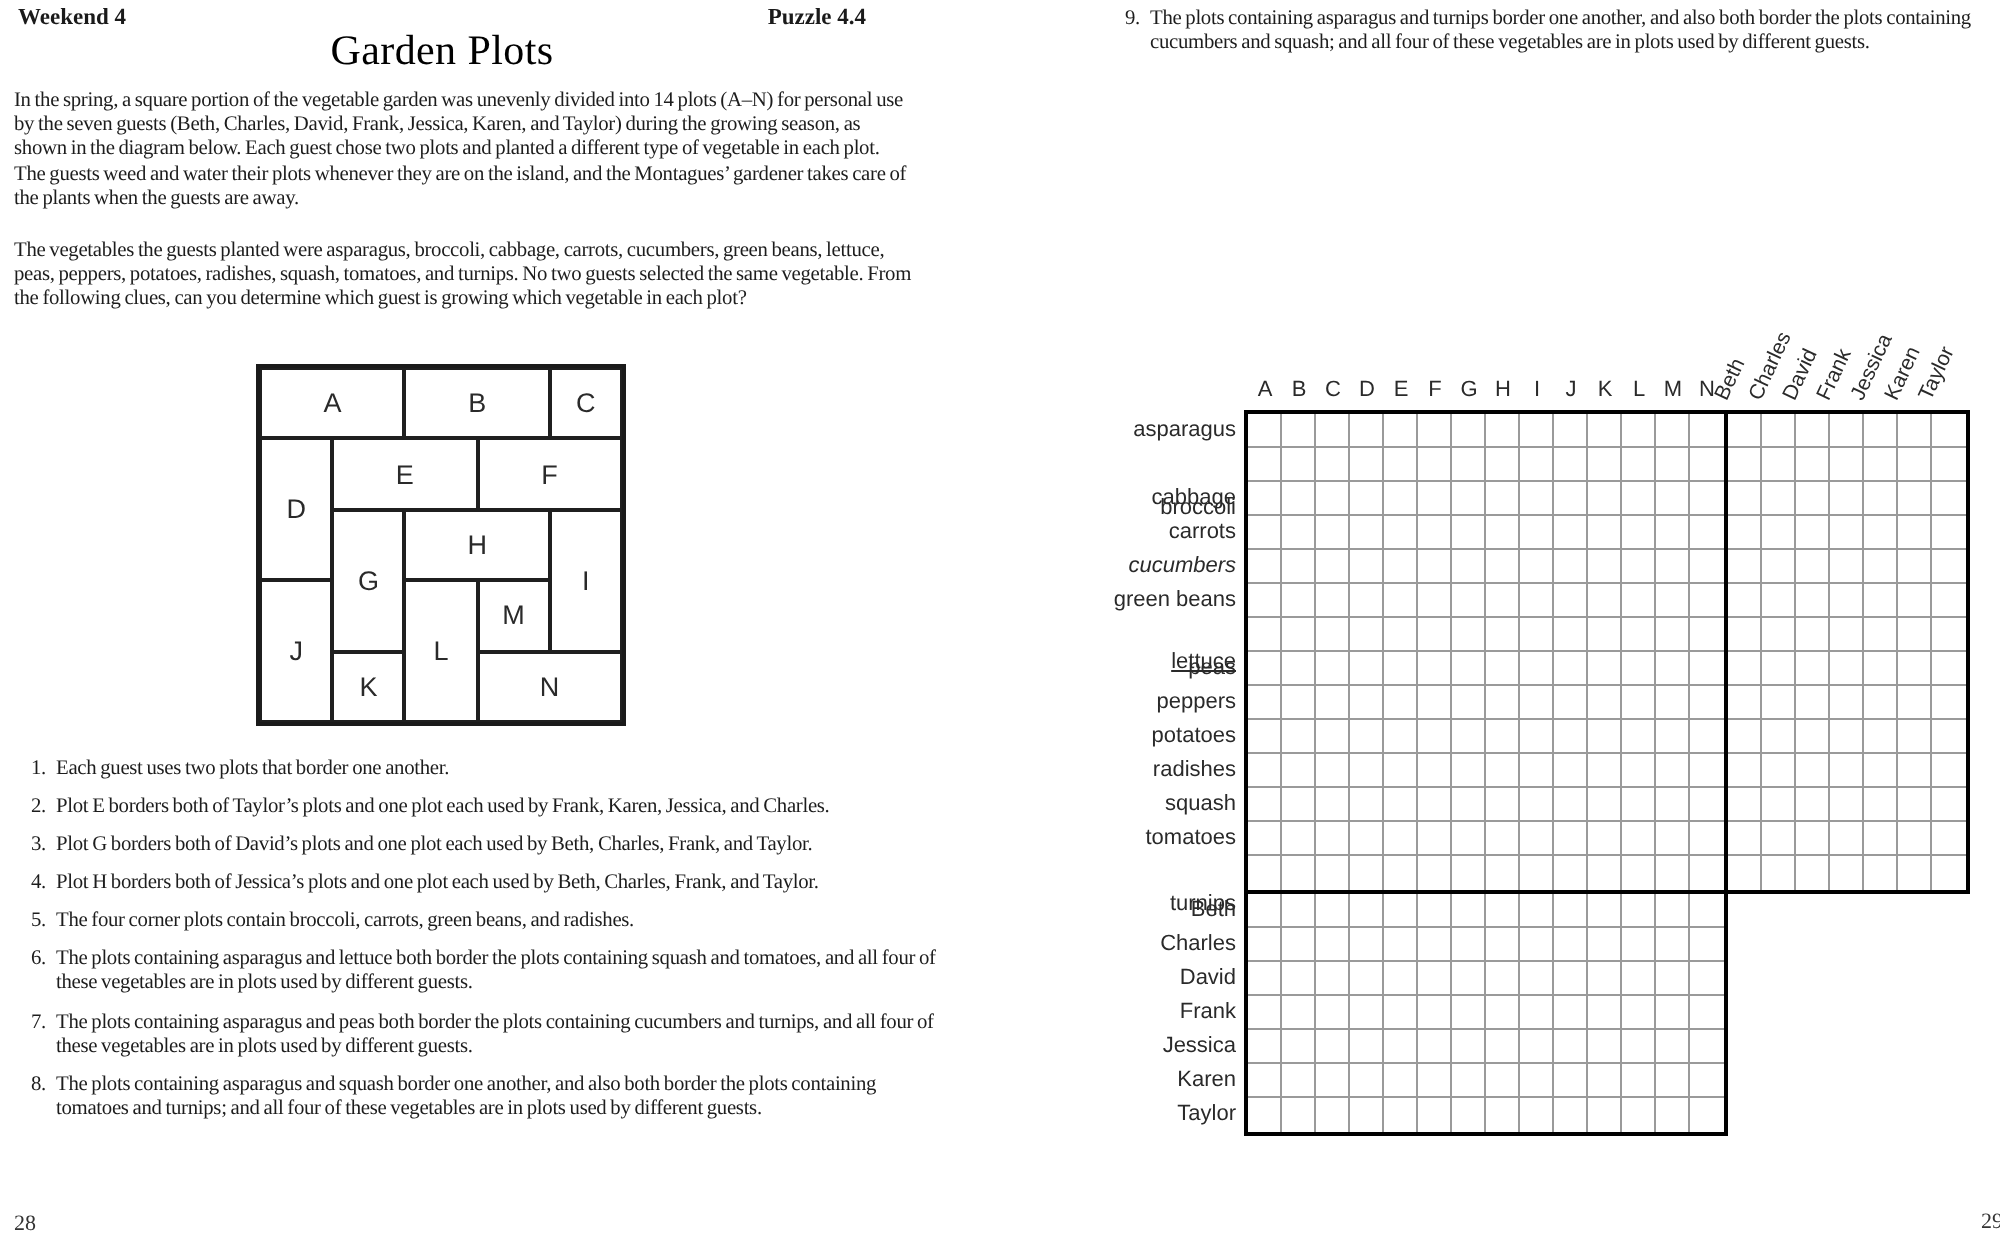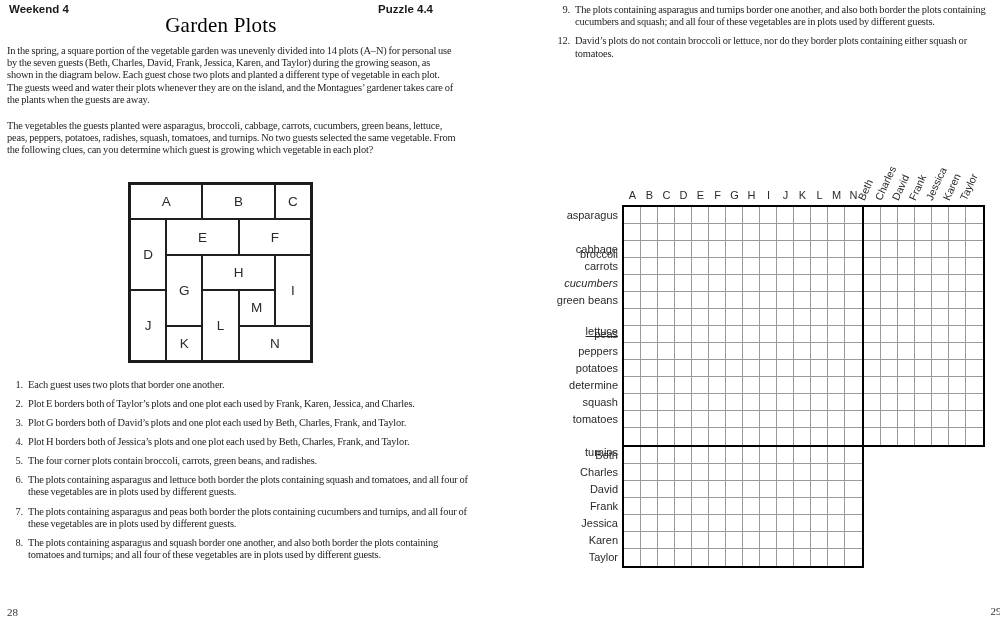--- a/index.html
+++ b/index.html
@@ -6,21 +6,21 @@
   html,body { margin:0; padding:0; background:#ffffff; }
   .spread{
     position:relative; width:1000px; height:627px; background:#ffffff;
     color:#1d1d1d; font-family:"Liberation Serif","DejaVu Serif",serif;
     overflow:hidden;
   }
   .abs{ position:absolute; }
 
   
   .hdr{
-    font-family:Liberation Sans, sans-serif;
+    font-family:Liberation Serif, serif;
     font-weight:bold; font-size:11.5px; color:#1a1a1a; white-space:nowrap;
   }
   .title{
     font-size:21px; color:#000000; text-align:center; letter-spacing:0.2px;
   }
 
   
   .para{
     font-size:10.4px; line-height:12.2px; letter-spacing:-0.15px; word-spacing:-0.5px;
     text-align:left;
@@ -154,24 +154,20 @@
         <div class="clue-text">The plots containing asparagus and squash border one another, and also both border the plots containing tomatoes and turnips; and all four of these vegetables are in plots used by different guests.</div>
       </div>
     </div>
 
   <div class="abs pagenum" style="left:7px; top:606px;">28</div>
 
   <div class="abs clues clues-right" style="left:551px; top:4px; width:436px;" id="clues-right">
       <div class="clue">
         <span class="clue-num">9.</span>
         <div class="clue-text">The plots containing asparagus and turnips border one another, and also both border the plots containing cucumbers and squash; and all four of these vegetables are in plots used by different guests.</div>
-      </div>
-      <div class="clue">
-        <span class="clue-num">12.</span>
-        <div class="clue-text">David’s plots do not contain broccoli or lettuce, nor do they border plots containing either squash or tomatoes.</div>
       </div>
     </div>
 
   <div id="logic-grid">
       <div class="gblock" style="left: 0px; top: 0px; grid-template-columns: repeat(14, 17px); grid-template-rows: repeat(14, 17px);">
         <div class="gcell"></div>
         <div class="gcell"></div>
         <div class="gcell"></div>
         <div class="gcell"></div>
         <div class="gcell"></div>
@@ -594,21 +590,21 @@
       <div class="row-label" style="top: 207px;">asparagus</div>
       <div class="row-label" style="top: 224px; margin-top: 22px;">broccoli</div>
       <div class="row-label" style="top: 241px;">cabbage</div>
       <div class="row-label" style="top: 258px;">carrots</div>
       <div class="row-label" style="top: 275px; font-style: italic;">cucumbers</div>
       <div class="row-label" style="top: 292px;">green beans</div>
       <div class="row-label" style="top: 323px; text-decoration: underline;">lettuce</div>
       <div class="row-label" style="top: 326px;">peas</div>
       <div class="row-label" style="top: 343px;">peppers</div>
       <div class="row-label" style="top: 360px;">potatoes</div>
-      <div class="row-label" style="top: 377px;">determine</div>
+      <div class="row-label" style="top: 377px;">radishes</div>
       <div class="row-label" style="top: 394px;">squash</div>
       <div class="row-label" style="top: 411px;">tomatoes</div>
       <div class="row-label" style="top: 444px;">turnips</div>
       <div class="row-label" style="top: 447px;">Beth</div>
       <div class="row-label" style="top: 464px;">Charles</div>
       <div class="row-label" style="top: 481px;">David</div>
       <div class="row-label" style="top: 498px;">Frank</div>
       <div class="row-label" style="top: 515px;">Jessica</div>
       <div class="row-label" style="top: 532px;">Karen</div>
       <div class="row-label" style="top: 549px;">Taylor</div>

